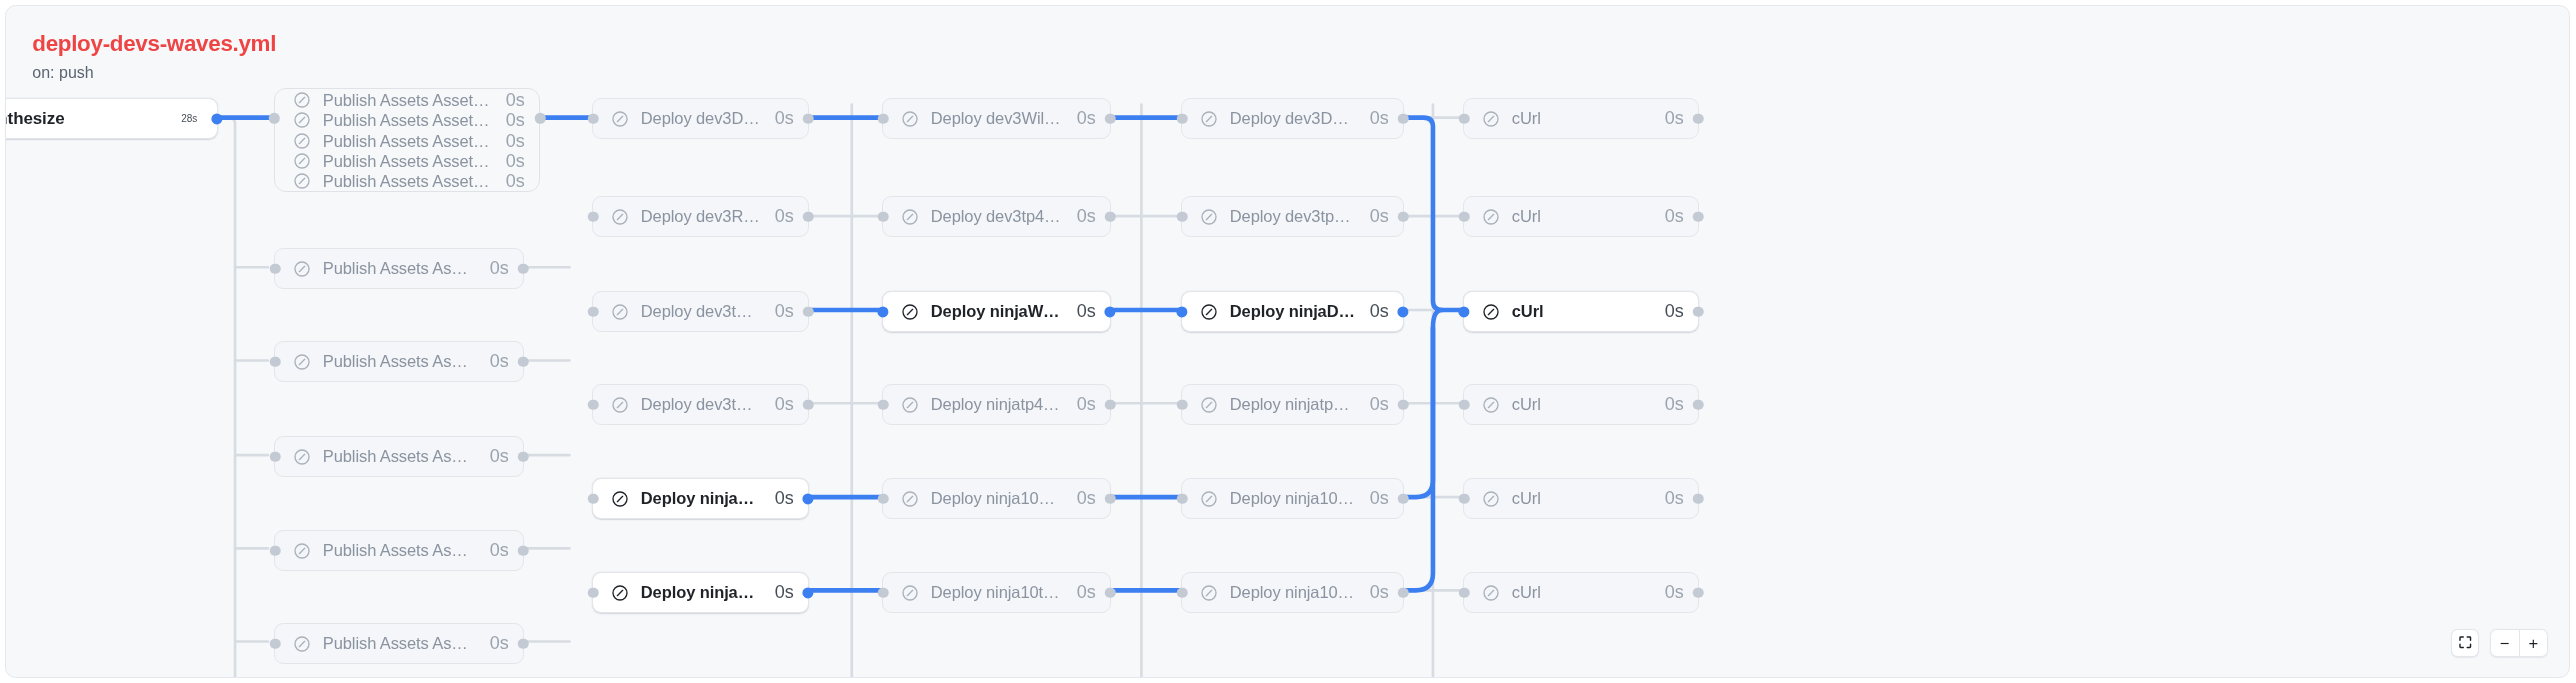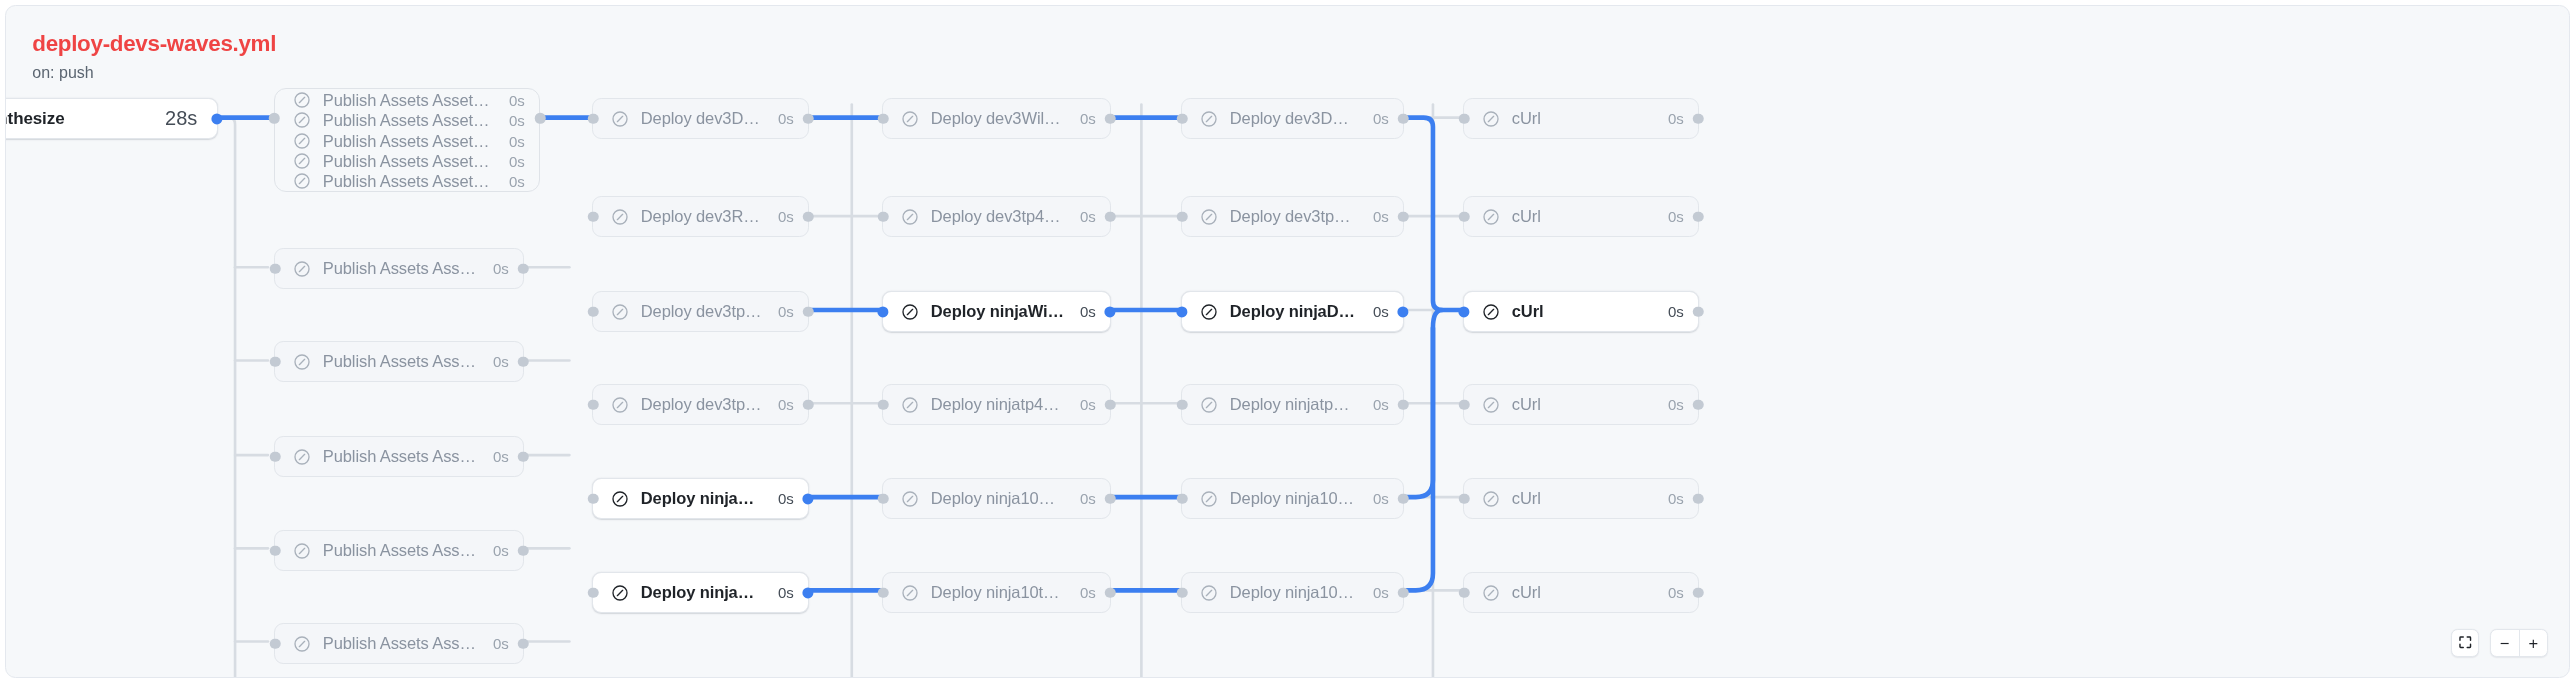--- a/index.html
+++ b/index.html
@@ -76,26 +76,26 @@
 
   .status-icon { flex: 0 0 auto; width: 20px; height: 20px; margin-right: 10.5px; }
   .status-icon svg { display: block; }
   .node-label {
     flex: 1 1 auto; font-size: 16.5px; color: #8a93a0; overflow: hidden;
     text-overflow: ellipsis; letter-spacing: -0.1px;
   }
   .node.active .node-label,
   .node.synthesize .node-label { color: #1f2328; font-weight: bold; }
   .node-time {
-    flex: 0 0 auto; font-size: 15px; color: #9aa3ae; margin-left: 14.5px;
+    flex: 0 0 auto; font-size: 18px; color: #9aa3ae; margin-left: 14.5px;
   }
   .node.active .node-time,
   .node.synthesize .node-time { color: #454d57; }
   .node.synthesize .node-label { font-size: 17px; }
-  .node.synthesize .node-time { font-size: 20px; }
+  .node.synthesize .node-time { font-size: 10px; }
 
   
   .handle {
     position: absolute; width: 10.5px; height: 10.5px; border-radius: 50%;
     background: #c3cad3; top: 50%; transform: translate(-50%, -50%); z-index: 4;
   }
   .handle.in  { left: 0; }
   .handle.out { left: 100%; }
   .handle.on  { background: #3c7ff0; width: 11.2px; height: 11.2px; }
 

